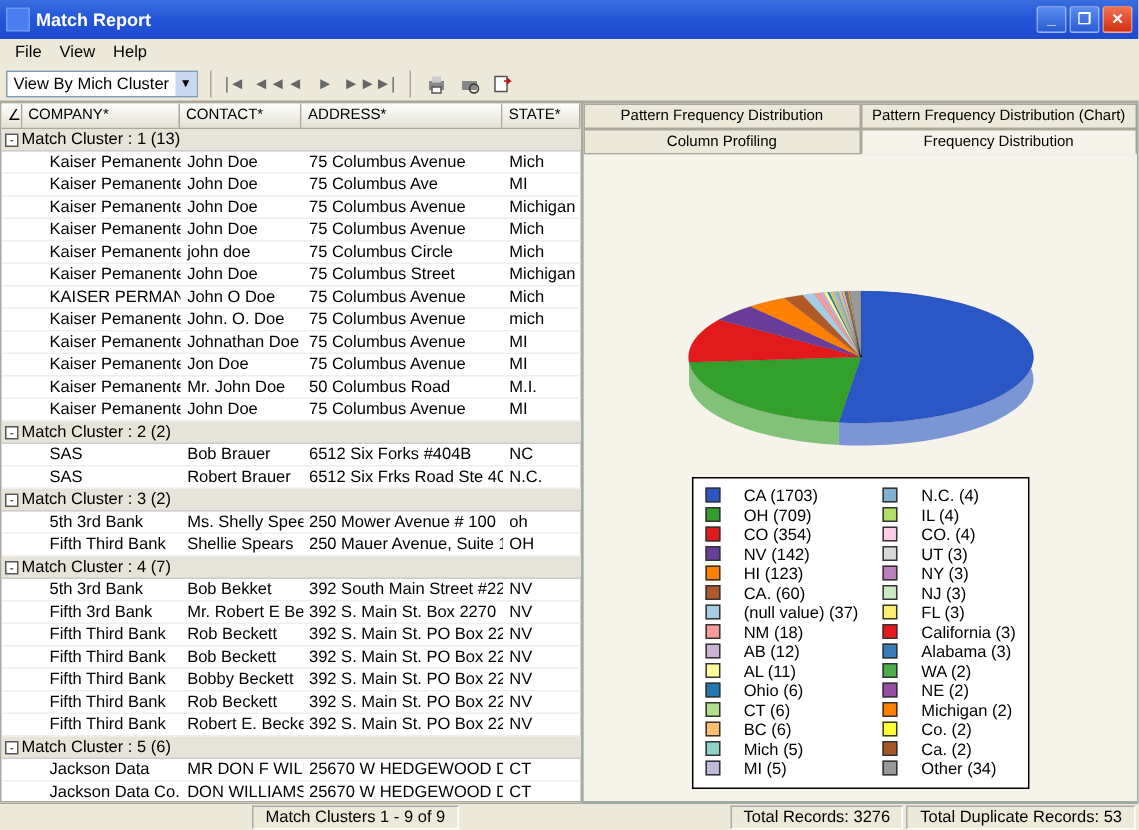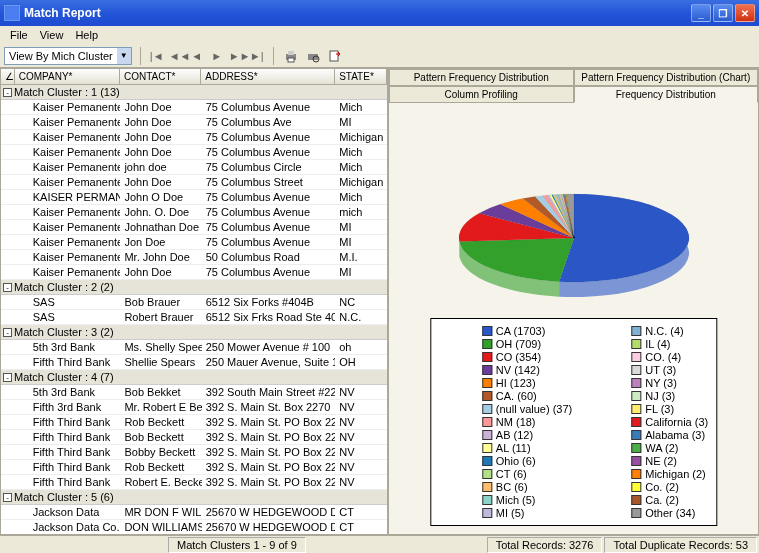--- a/index.html
+++ b/index.html
@@ -34,21 +34,21 @@
   .c3 { width: 140px; }
   .c4 { width: 54px; }
   .right { flex: 1; border: 1px solid #aca899; background: #0ea5e9; position: relative; display: flex; flex-direction: column; }
   .tabs { display: flex; flex-wrap: wrap; background: #ece9d8; }
   .tab { flex: 1 1 50%; border: 1px solid #aca899; padding: 2px 4px; text-align: center; background: #ece9d8; font-size: 10px; white-space: nowrap; overflow: hidden; }
   .tab.active { background: #f5f3ea; border-bottom-color: #f5f3ea; }
   .chart-area { flex: 1; position: relative; background: #f5f3ea; overflow: hidden; }
   .pie { position: absolute; left: 50%; top: 80px; transform: translateX(-50%); }
   .legend { position: absolute; left: 50%; top: 215px; transform: translateX(-50%); border: 1px solid #000; background: white; padding: 6px 8px; display: flex; gap: 16px; font-size: 9px; }
   .legend-col { display: flex; flex-direction: column; gap: 1px; }
-  .legend-item { display: flex; align-items: center; gap: 4px; white-space: nowrap; margin-left: 43px; }
+  .legend-item { display: flex; align-items: flex-start; gap: 16px; white-space: nowrap; }
   .swatch { width: 10px; height: 10px; border: 1px solid #333; }
   .status { height: 18px; background: #ece9d8; border-top: 1px solid #aca899; display: flex; align-items: flex-end; font-size: 10px; }
   .status .cell { border: 1px inset #fff; padding: 1px 8px; margin-right: 2px; }
   .status .spacer { flex: 1; }
 </style>
 </head>
 <body>
 
 <div class="titlebar">
   <div class="ticon"></div>

